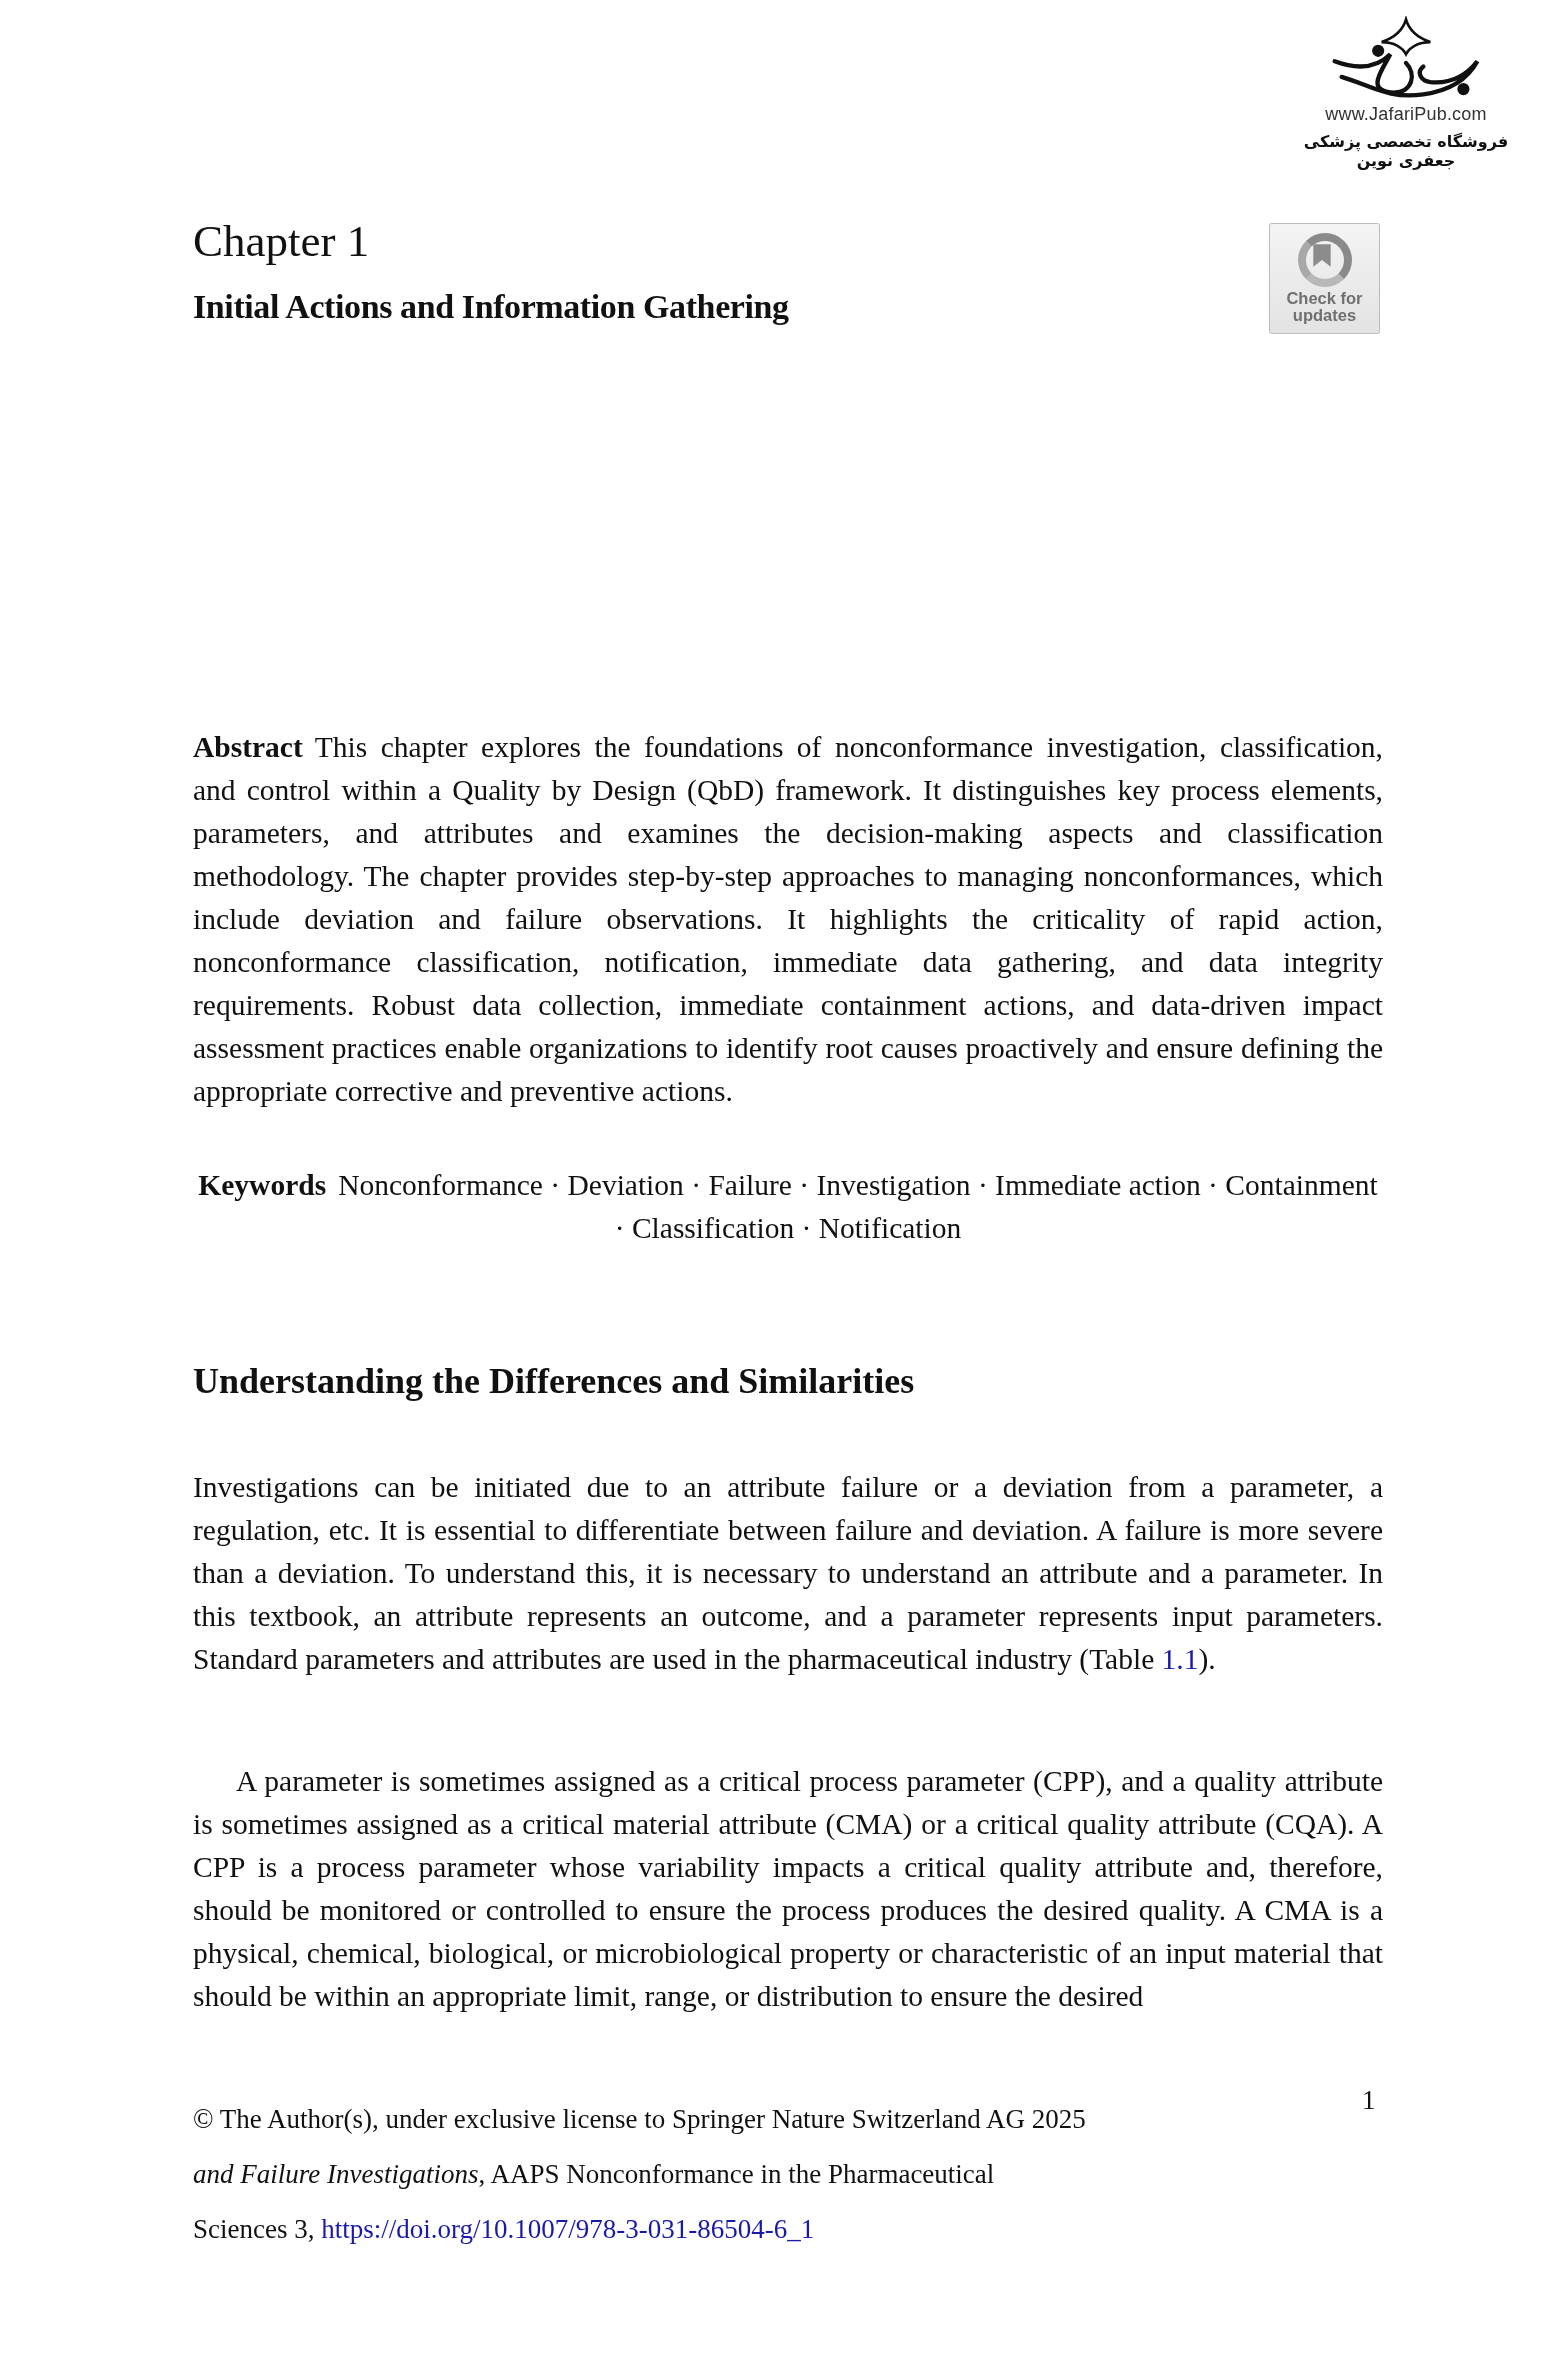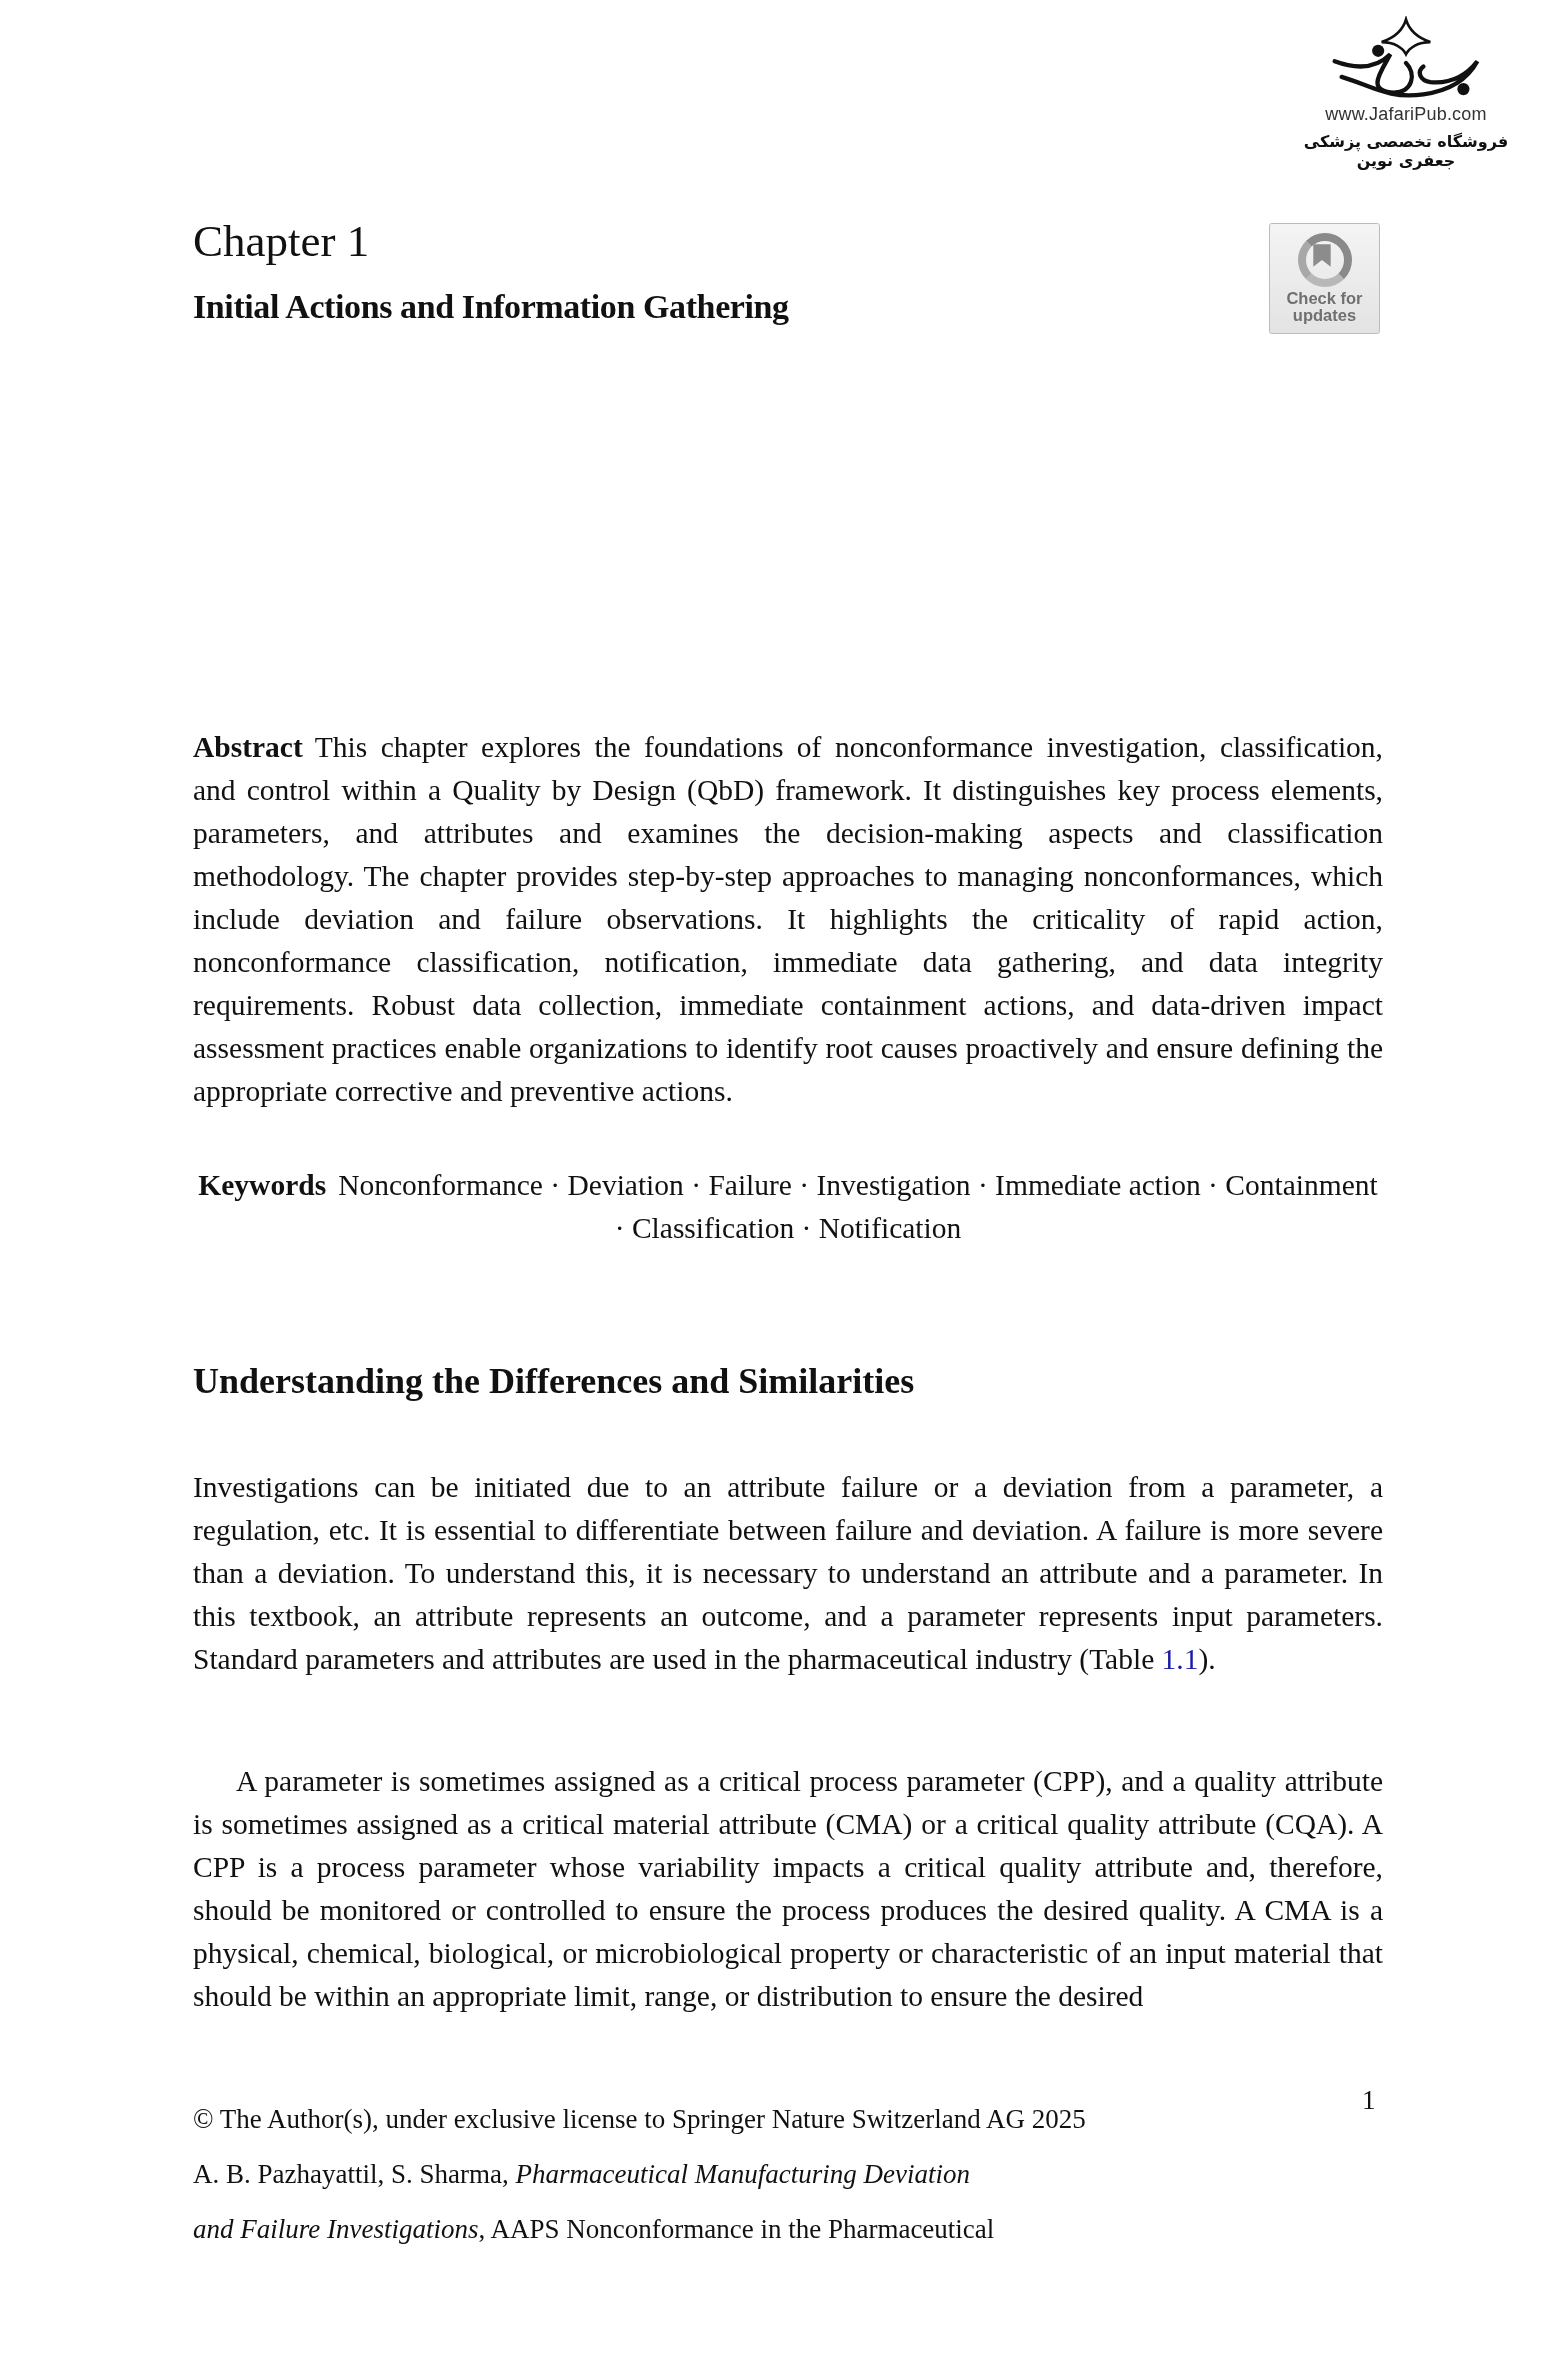--- a/index.html
+++ b/index.html
@@ -70,17 +70,17 @@
 <div id="section-h" class="abs">Understanding the Differences and Similarities</div>
 
 <div id="p1" class="abs para">
   <span>Investigations can be initiated due to an attribute failure or a deviation from a parameter, a regulation, etc. It is essential to differentiate between failure and deviation. A failure is more severe than a deviation. To understand this, it is necessary to understand an attribute and a parameter. In this textbook, an attribute represents an outcome, and a parameter represents input parameters. Standard parameters and attributes are used in the pharmaceutical industry (Table </span><a class="link">1.1</a><span>).</span>
 </div>
 
 <div id="p2" class="abs para">A parameter is sometimes assigned as a critical process parameter (CPP), and a quality attribute is sometimes assigned as a critical material attribute (CMA) or a critical quality attribute (CQA). A CPP is a process parameter whose variability impacts a critical quality attribute and, therefore, should be monitored or controlled to ensure the process produces the desired quality. A CMA is a physical, chemical, biological, or microbiological property or characteristic of an input material that should be within an appropriate limit, range, or distribution to ensure the desired</div>
 
 <div id="footer" class="abs">
   <span class="line">© The Author(s), under exclusive license to Springer Nature Switzerland AG 2025</span>
-  <span class="line"><span>A. B. Pazhayattil, S. Sharma, </span><i>Pharmaceutical Manufacturing Deviation</i></span>
   <span class="line"><i>and Failure Investigations</i><span>, AAPS Nonconformance in the Pharmaceutical</span></span>
+  <span class="line"><span>Sciences 3, </span><a class="link">https://doi.org/10.1007/978-3-031-86504-6_1</a></span>
 </div>
 <div id="pageno" class="abs">1</div>
 
 
 </body></html>

